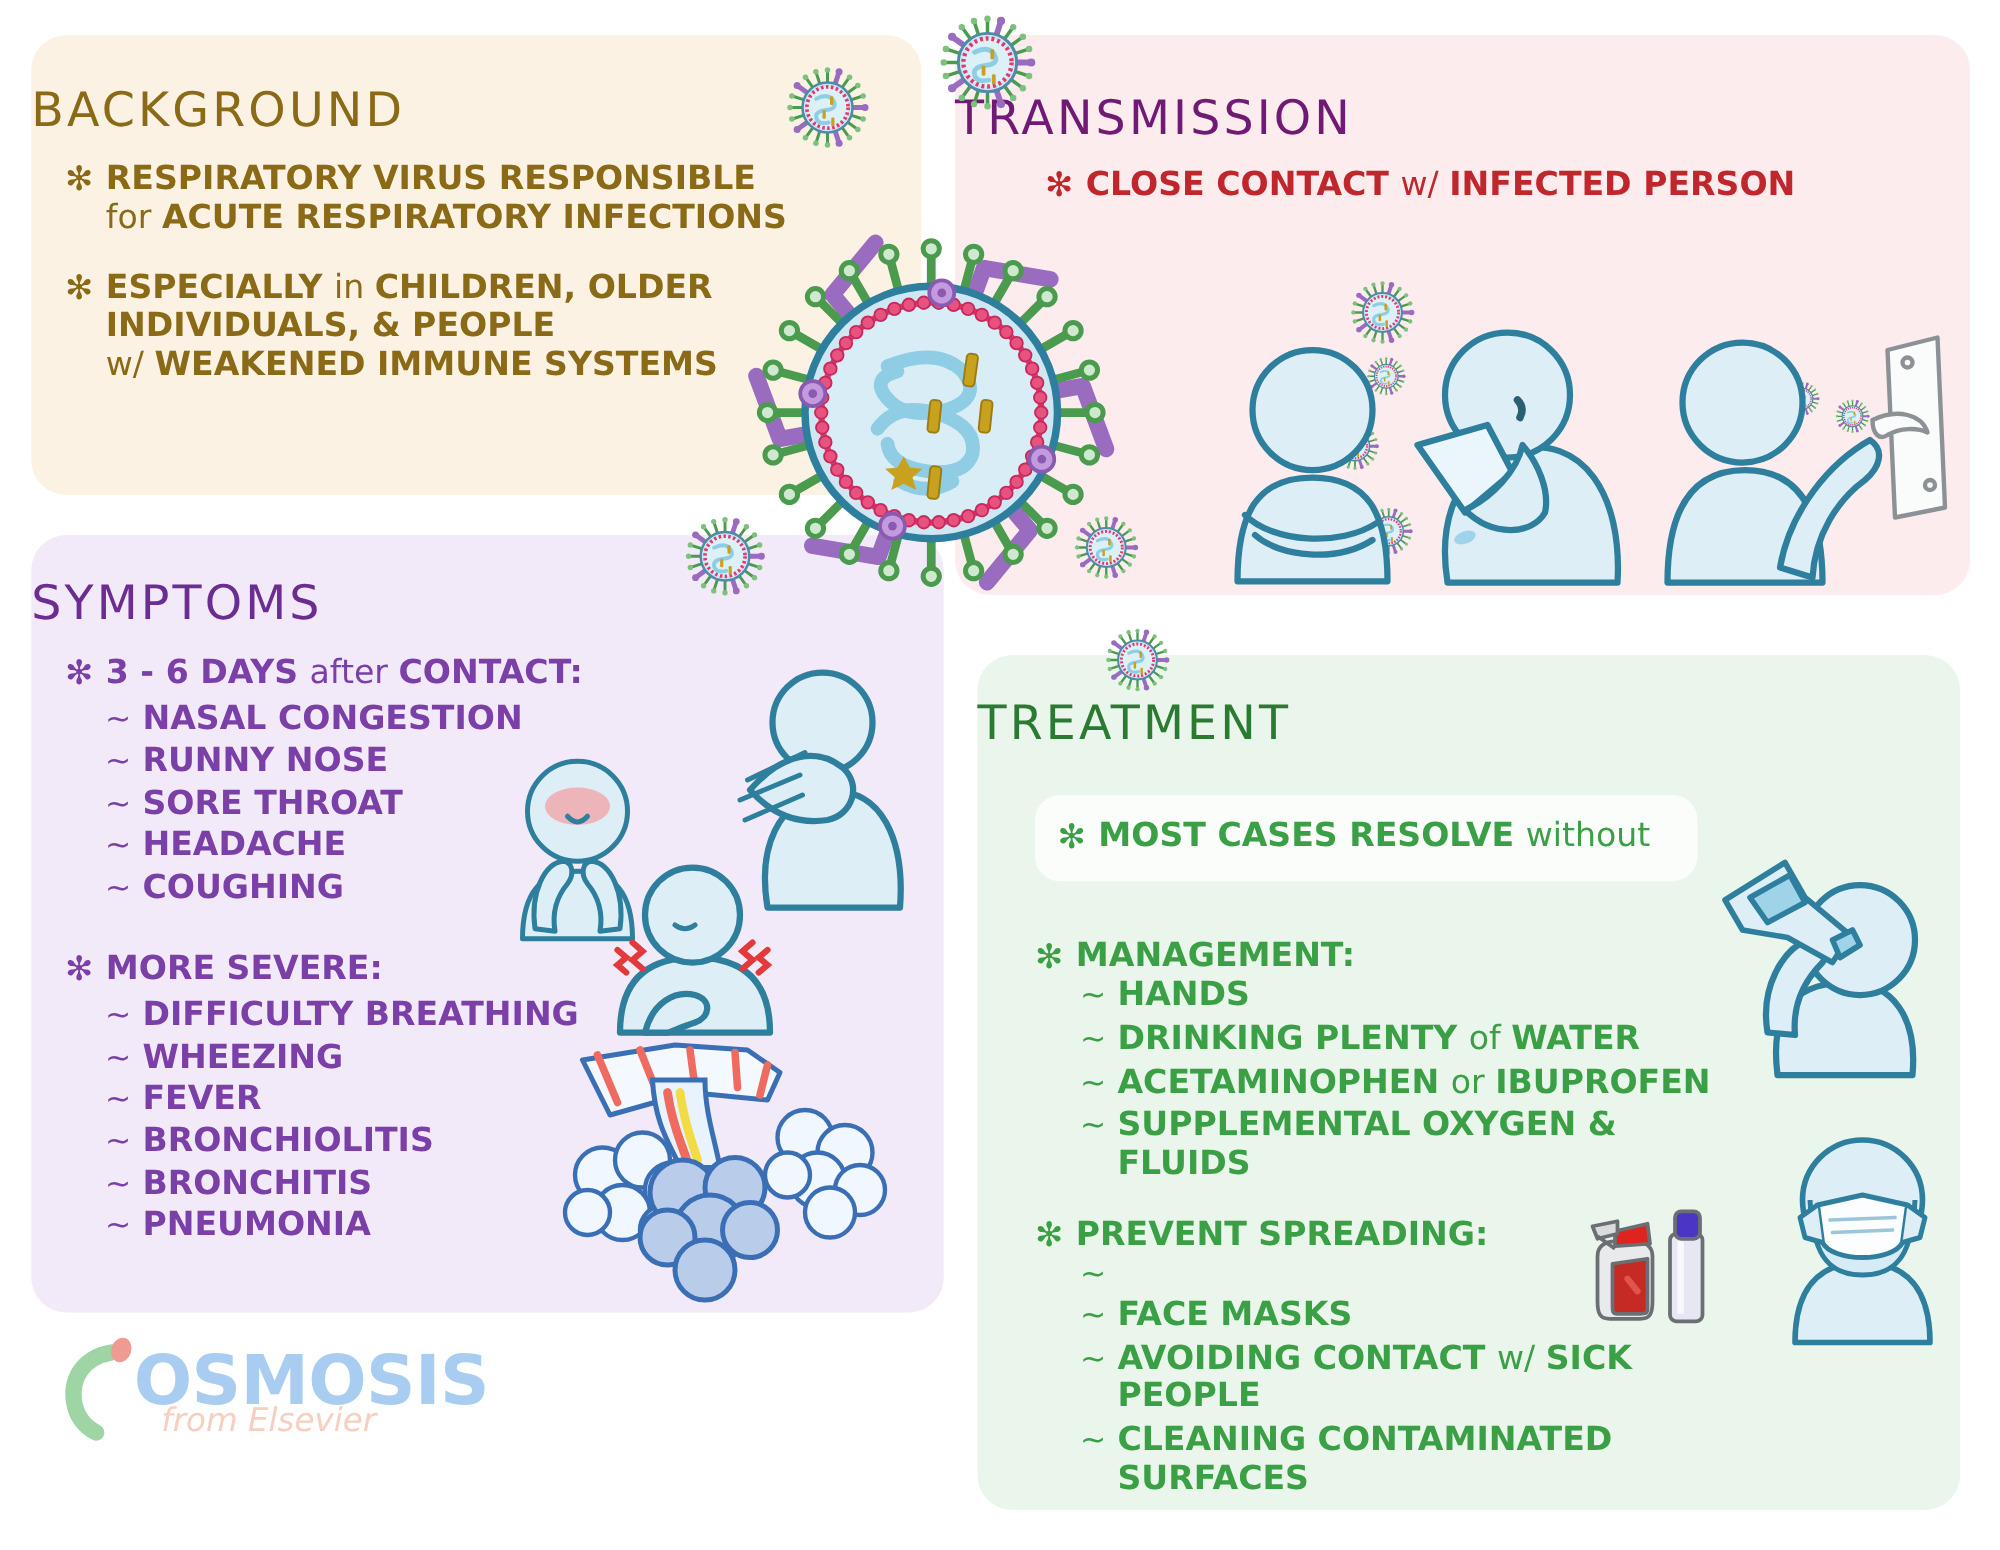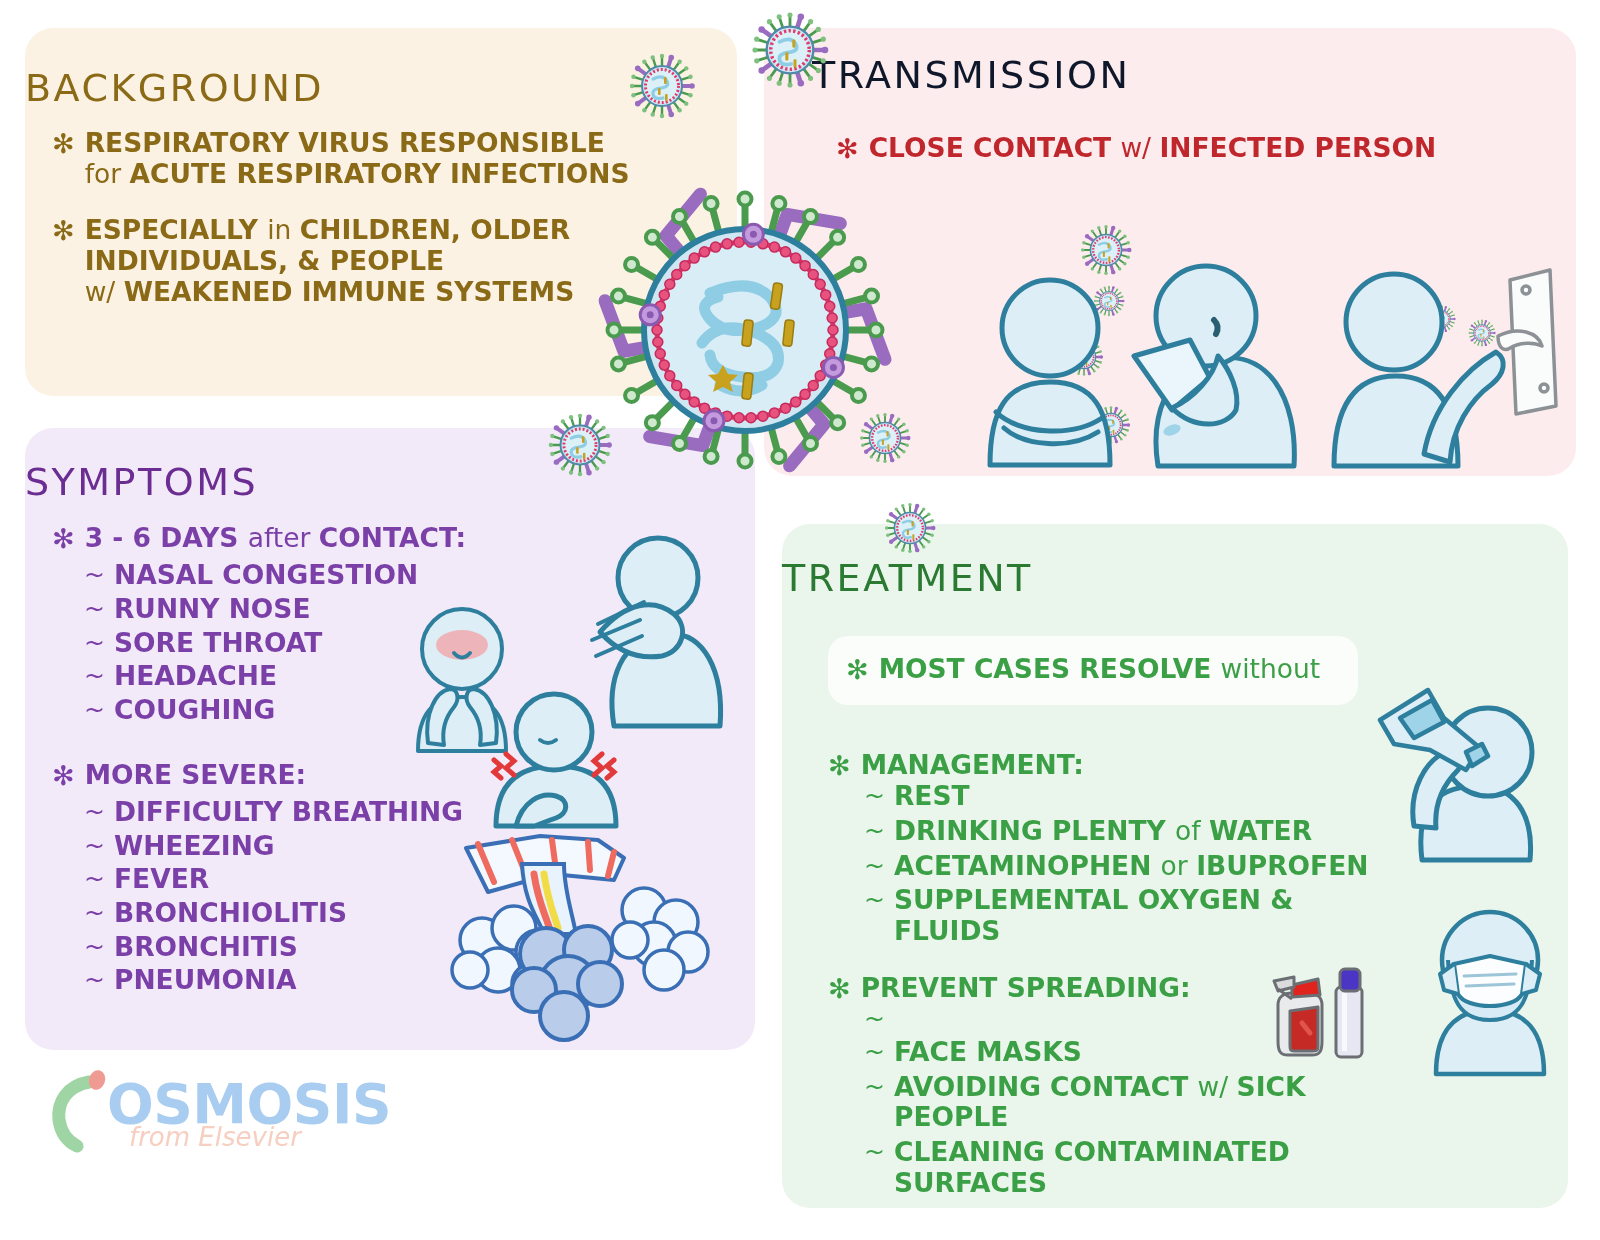--- a/index.html
+++ b/index.html
@@ -34,21 +34,21 @@
     background: #eaf5ec;
   }
 
   .panel-title {
     text-align: left;
     font-weight: 400;
     letter-spacing: 2.5px;
     font-size: 38px;
   }
   #title-background { color: #8a6a16; margin-top: 38px; }
-  #title-transmission { color: #0f172a; margin-top: 25px; padding-left: 48px; }
+  #title-transmission { color: #701a75; margin-top: 44px; }
   #title-symptoms { color: #6b2d91; margin-top: 32px; }
   #title-treatment { color: #2a7a31; margin-top: 32px; }
 
   .body-text { font-size: 26.5px; line-height: 1.16; }
 
   .bullet-row { display: flex; align-items: flex-start; }
   .star { flex: 0 0 auto; margin-right: 10px; font-size: 27px; line-height: 1.15; }
   .tilde { flex: 0 0 auto; margin-right: 9px; font-size: 25px; }
 
   .lw { font-weight: 400; }       
@@ -207,21 +207,21 @@
     </div>
   </div>
 <div class="body-text" id="tx-list">
     <div>
       <div class="bullet-row group-head">
         <span class="star">✻</span>
         <div><span class="sb">MANAGEMENT:</span></div>
       </div>
       <div class="sub">
         <span class="tilde">~</span>
-        <div><span class="sb">REST</span></div>
+        <div><span class="sb">HANDS</span></div>
       </div>
       <div class="sub">
         <span class="tilde">~</span>
         <div><span class="bd">DRINKING PLENTY </span><span class="lw">of </span><span class="bd">WATER</span></div>
       </div>
       <div class="sub">
         <span class="tilde">~</span>
         <div><span class="sb">ACETAMINOPHEN </span><span class="lw">or </span><span class="sb">IBUPROFEN</span></div>
       </div>
       <div class="sub">

